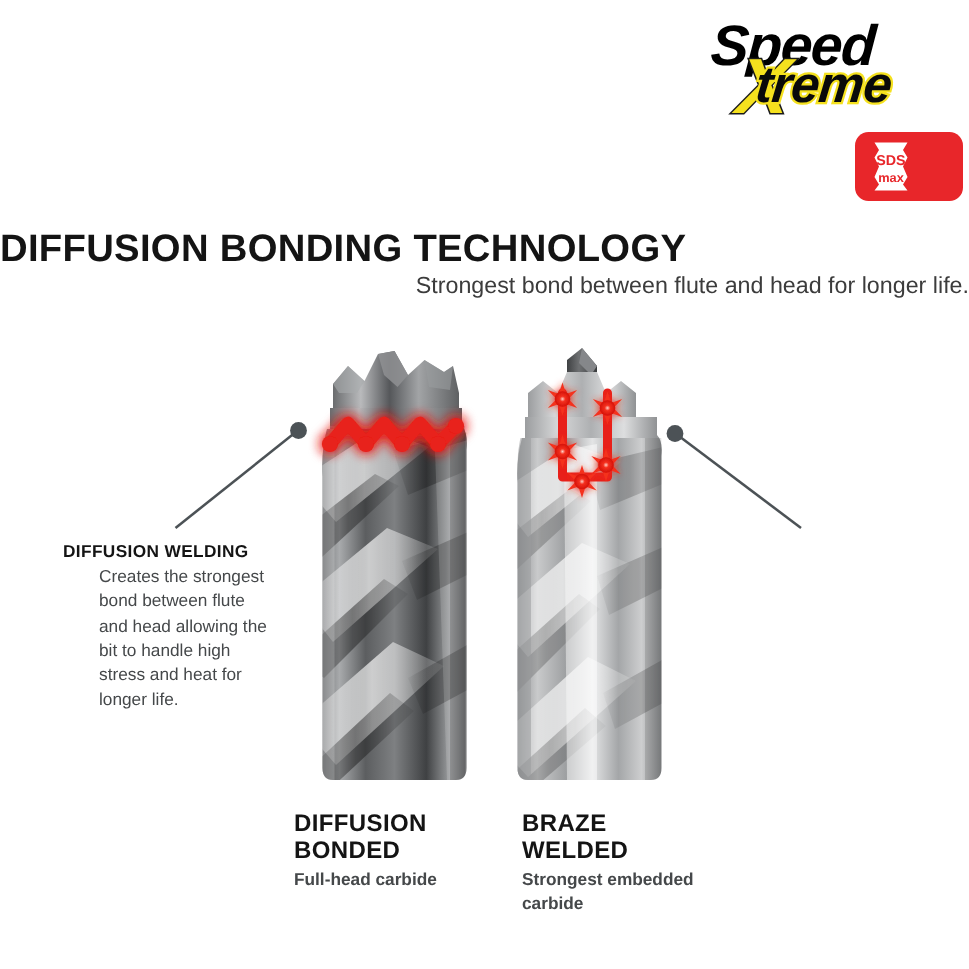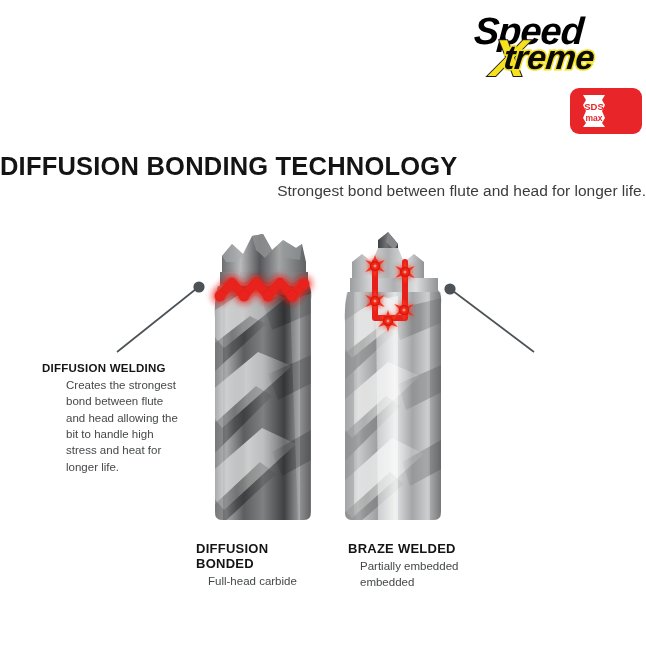--- a/index.html
+++ b/index.html
@@ -122,32 +122,31 @@
     line-height: 1.42;
     color: #45484a;
     margin-left: 24px;
   }
   #callout-left  { left: 42px;  top: 362px; width: 142px; }
   #callout-right { left: 472px; top: 362px; width: 140px; }
 
   
   .caption { position: absolute; }
   .caption-title {
-    font-size: 13px;
+    font-size: 16px;
     font-weight: 700;
     letter-spacing: 0.25px;
     color: #141414;
     margin-bottom: 2px;
   }
   .caption-body {
     font-size: 11.5px;
-    font-weight: 400;
+    font-weight: 700;
     line-height: 1.42;
     color: #45484a;
-    margin-left: 12px;
   }
   #caption-left  { left: 196px; top: 541px; width: 130px; }
   #caption-right { left: 348px; top: 541px; width: 115px; }
 
   
   #artwork {
     position: absolute;
     left: 0; top: 0;
     width: 646px; height: 646px;
     pointer-events: none;
@@ -374,16 +373,16 @@
   <div class="callout" id="callout-right">
   </div>
 
   <div class="caption" id="caption-left">
     <div class="caption-title">DIFFUSION BONDED</div>
     <div class="caption-body">Full-head carbide</div>
   </div>
 
   <div class="caption" id="caption-right">
     <div class="caption-title">BRAZE WELDED</div>
-    <div class="caption-body">Partially embedded embedded</div>
+    <div class="caption-body">Strongest embedded carbide</div>
   </div>
 
 </div>
 
 </body></html>

